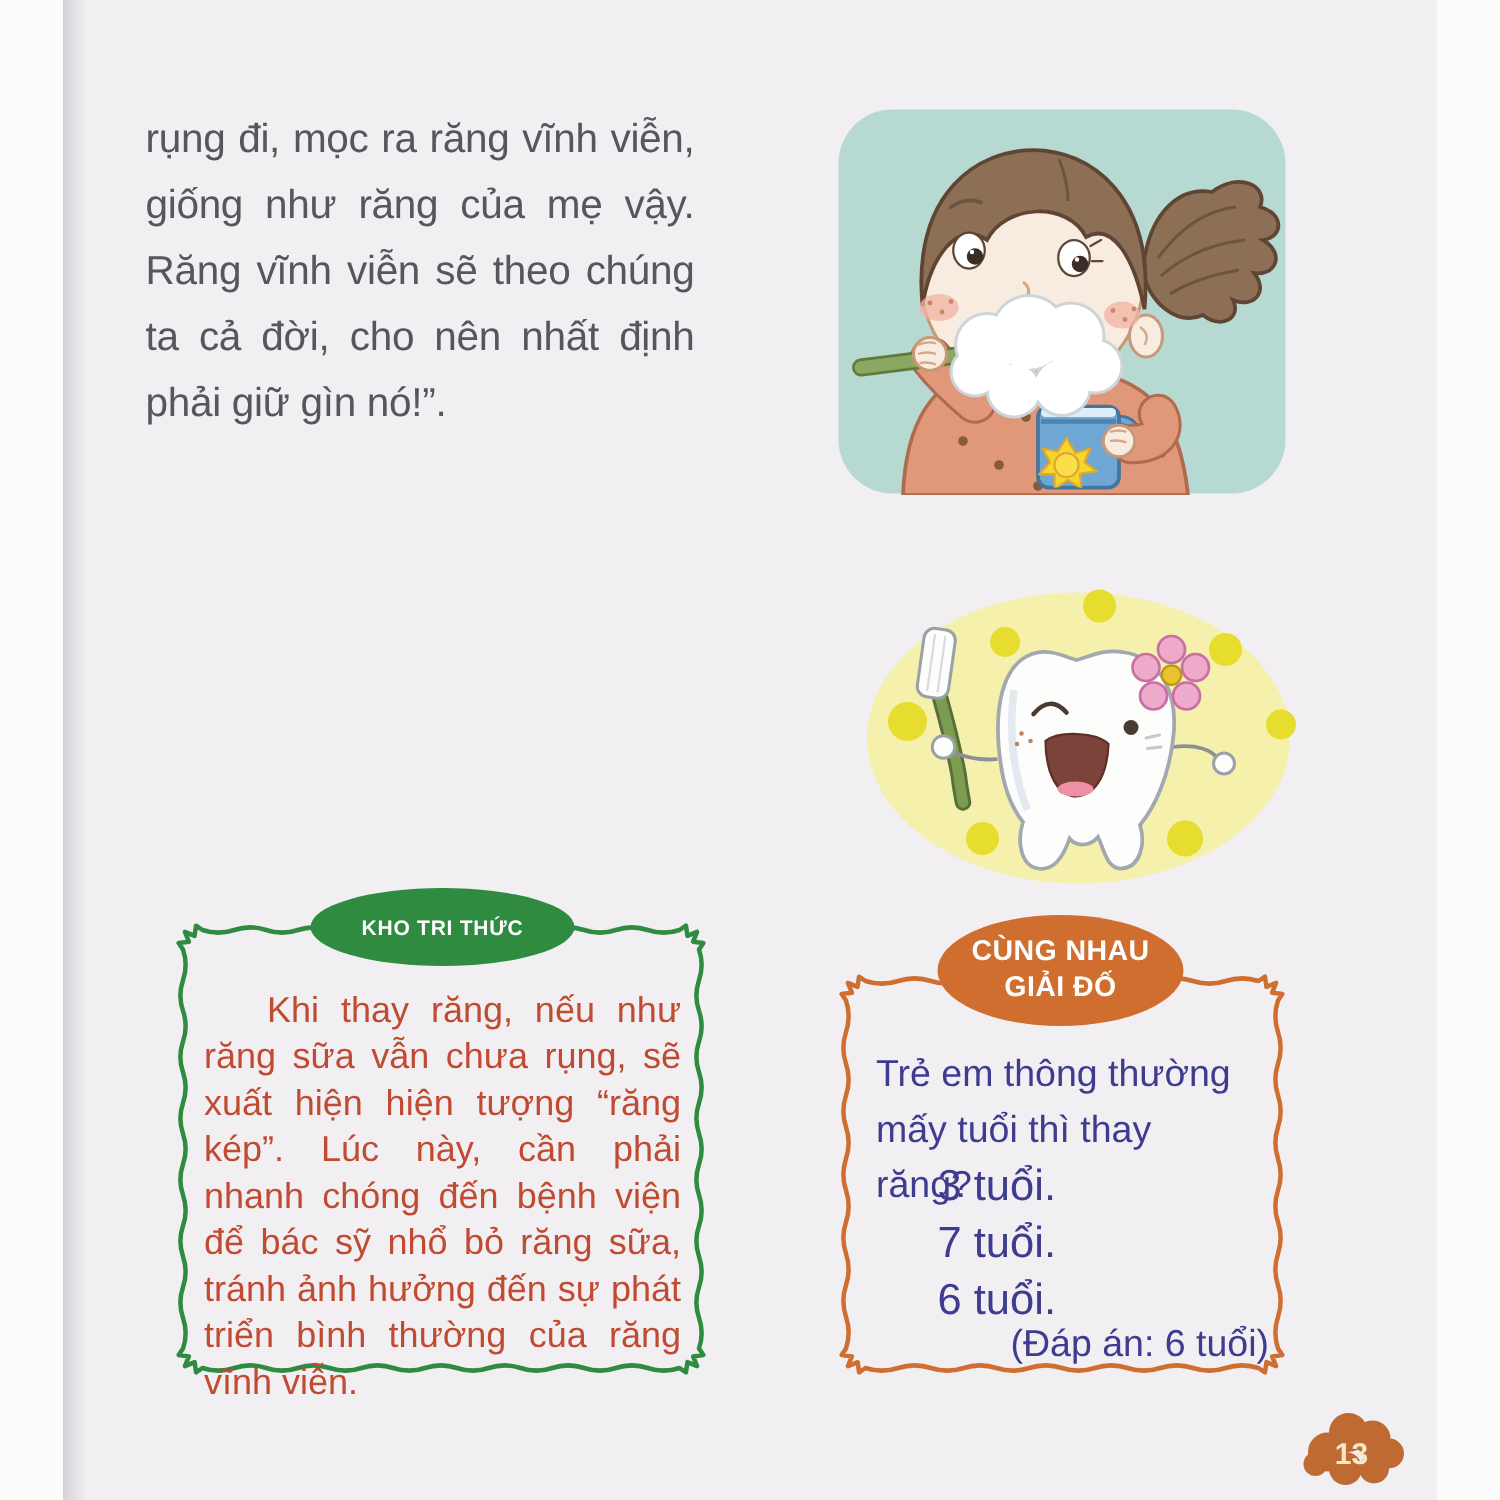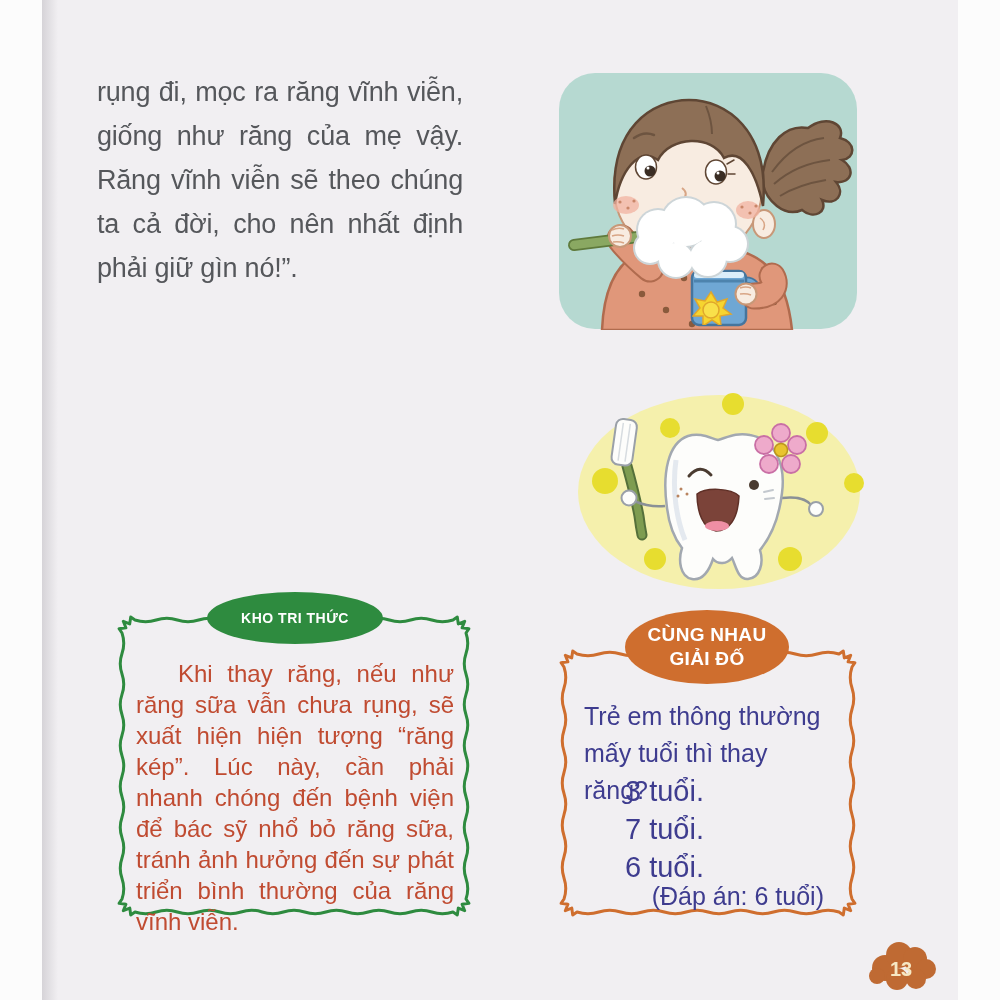--- a/index.html
+++ b/index.html
@@ -59,21 +59,21 @@
     position:absolute;left:26px;top:50px;width:254px;margin:0;
     color:var(--quiz_text,#3e3c8f);
     font-size:25px;line-height:37px;
   }
   .options{
     position:absolute;left:67px;top:124px;
     color:var(--quiz_text,#3e3c8f);font-size:29px;
   }
   .option{line-height:38px;}
   .answer{
-    position:absolute;right:34px;top:234px;
+    position:absolute;right:12px;top:234px;
     color:var(--quiz_text,#3e3c8f);font-size:25px;
   }
   
   .badge{position:absolute;left:864px;top:936px;}
   .badge text{
     font-family:"Liberation Sans", sans-serif;
     font-weight:bold;font-size:20px;
     fill:var(--badge_text,#f6e8c4);
   }
 </style>

